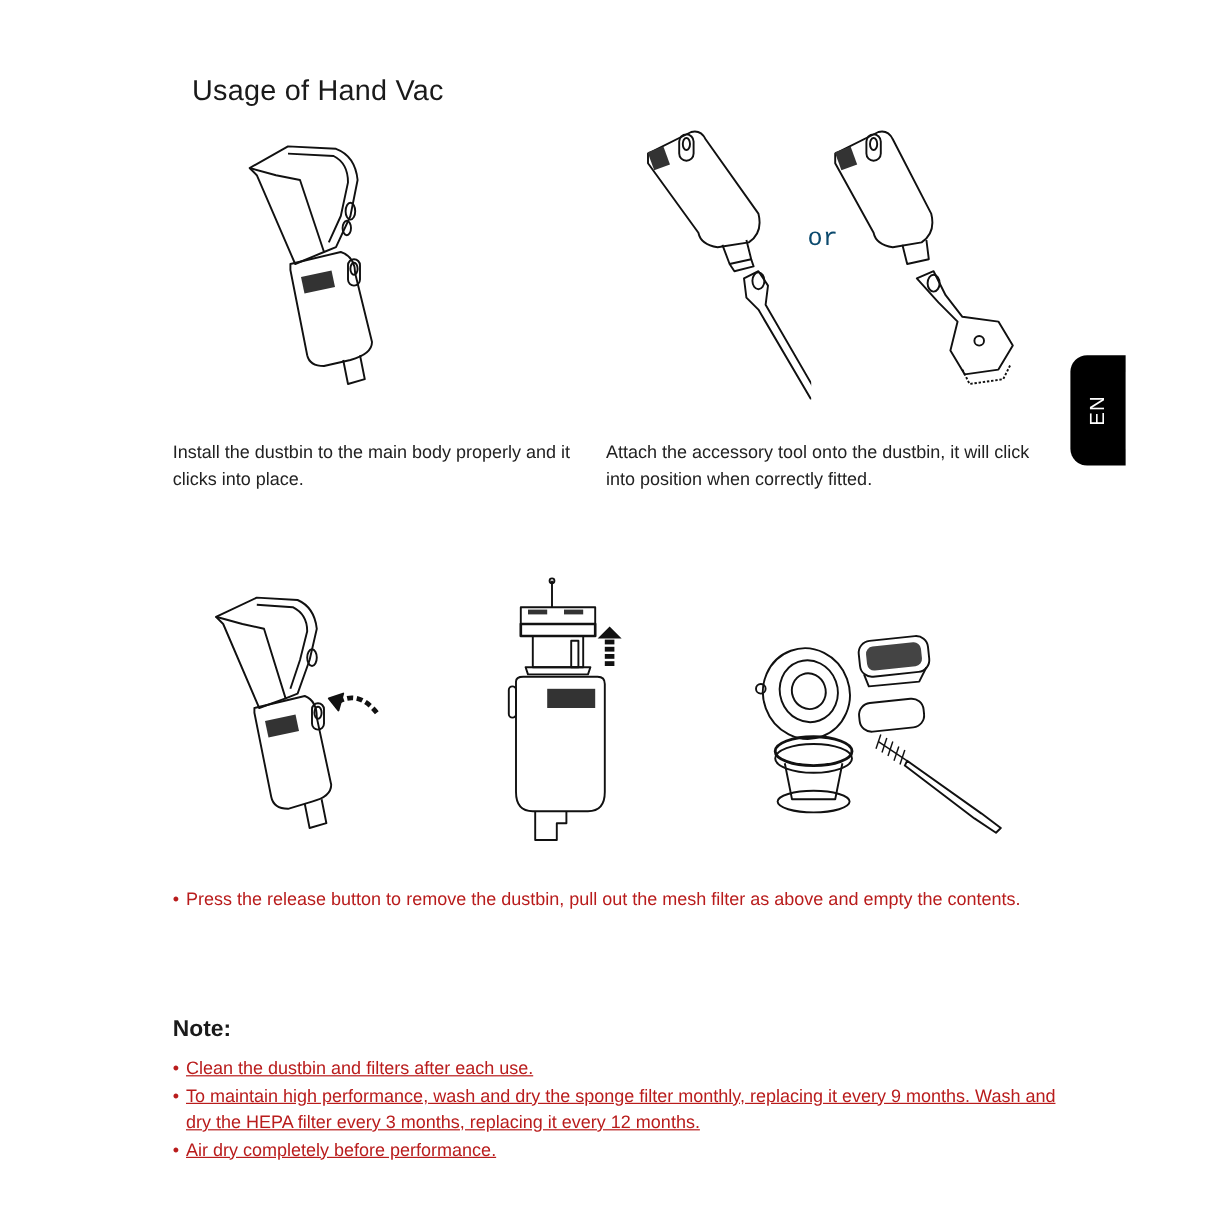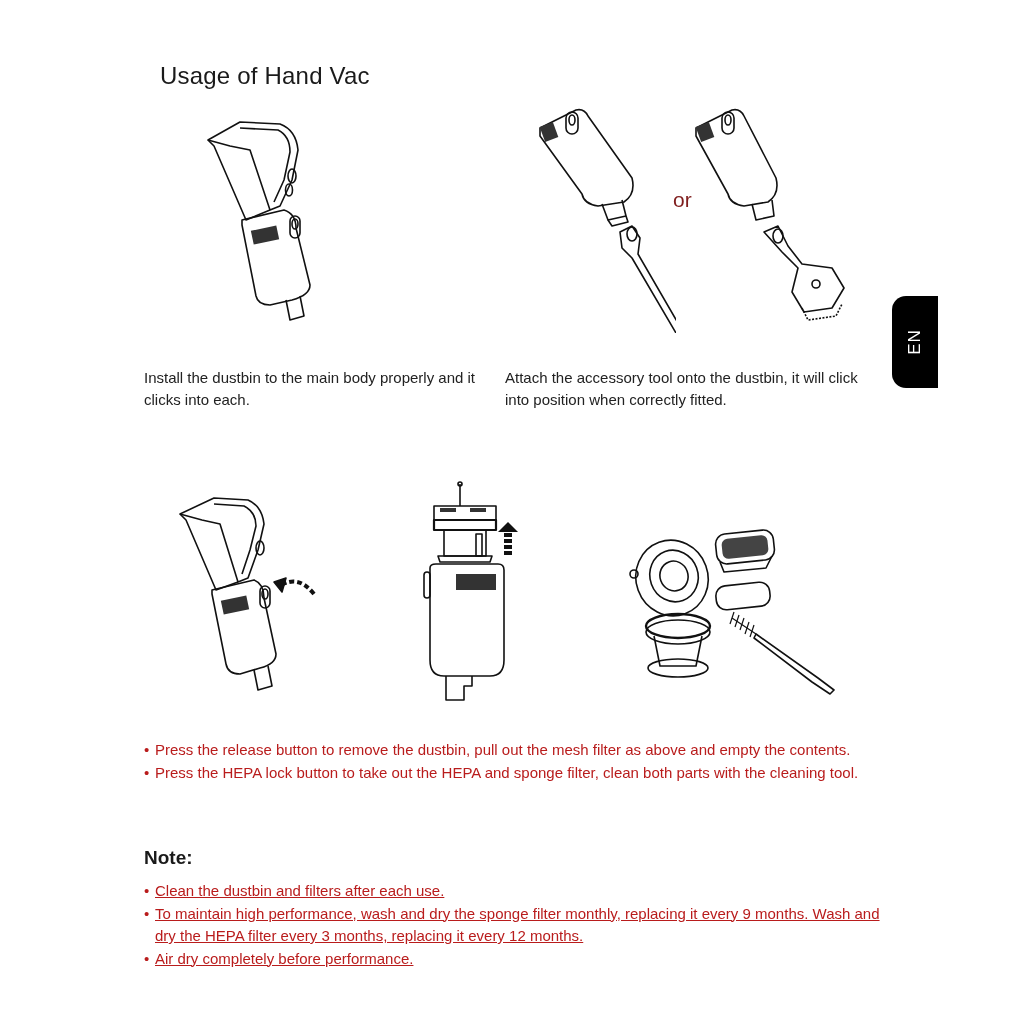--- a/index.html
+++ b/index.html
@@ -5,21 +5,21 @@
   html, body { margin: 0; padding: 0; background: #ffffff; }
   body { width: 1024px; height: 1024px; position: relative; overflow: hidden;
          font-family: "Liberation Sans", sans-serif; color: #1a1a1a; }
   .title { position: absolute; left: 144px; top: 46px; font-size: 24px; font-weight: normal; margin: 16px; letter-spacing: 0.2px; }
   .caption { position: absolute; font-size: 15px; line-height: 22px; margin: 0; color: #222; }
   .cap1 { left: 144px; top: 367px; width: 350px; }
   .cap2 { left: 505px; top: 367px; width: 360px; }
   .en-tab { position: absolute; left: 892px; top: 296px; width: 46px; height: 92px; background: #000;
             border-radius: 14px 0 0 14px; display: flex; align-items: center; justify-content: center; }
   .en-tab span { color: #fff; font-size: 17px; transform: rotate(-90deg); letter-spacing: 1px; }
-  .or-label { position: absolute; left: 673px; top: 188px; font-size: 21px; color: #7f1d1d; }
+  .or-label { position: absolute; left: 673px; top: 188px; font-size: 21px; color: #0c4a6e; font-family: Liberation Mono, monospace; }
   .illus { position: absolute; }
   .illus svg { display: block; }
   ul.bullets { position: absolute; left: 144px; top: 739px; width: 720px; margin: 0; padding: 0; list-style: none;
                font-size: 15px; line-height: 22.5px; color: #b91c1c; }
   ul.bullets li { position: relative; padding-left: 11px; }
   ul.bullets li::before { content: "•"; position: absolute; left: 0; top: 0; }
   .note-title { position: absolute; left: 144px; top: 847px; font-size: 19px; font-weight: bold; margin: 0; }
   ul.notes { top: 880px; width: 740px; text-decoration: underline; }
 </style>
 </head>
@@ -74,21 +74,21 @@
     <ellipse cx="36" cy="12" rx="3" ry="5"></ellipse>
     <path d="M60 96 L64 112 L82 108 L80 92"></path>
 
     <path d="M72 124 L86 118 L96 138 L110 156 L140 160 L152 180 L140 200 L112 204 L100 184 L106 160 L90 144 Z"></path>
     <ellipse cx="86" cy="128" rx="5" ry="7"></ellipse>
     <circle cx="124" cy="176" r="4"></circle>
     <path d="M110 200 L116 212 L144 208 L150 196" stroke-dasharray="2 1.5"></path>
   </svg>
 </div>
 
-<p class="caption cap1">Install the dustbin to the main body properly and it clicks into each.</p>
+<p class="caption cap1">Install the dustbin to the main body properly and it clicks into place.</p>
 <p class="caption cap2">Attach the accessory tool onto the dustbin, it will click into position when correctly fitted.</p>
 
 <div class="illus" style="left:178px; top:494px;">
   <svg width="145" height="205" viewBox="0 0 145 205" fill="none" stroke="#111" stroke-width="1.6" stroke-linejoin="round">
     <path d="M2 20 L36 4 L70 6 Q84 12 86 30 L80 56 L70 84 L60 88 L42 30 L24 26 Z"></path>
     <path d="M36 10 L66 12 Q78 18 78 32 L72 56 L64 80"></path>
     <ellipse cx="82" cy="54" rx="4" ry="7"></ellipse>
     <path d="M2 20 L8 26 L38 96 L60 88"></path>
     <path d="M34 96 L76 86 Q86 90 86 104 L98 160 Q98 170 82 174 L62 180 Q50 180 48 170 L34 100 Z"></path>
     <rect x="44" y="104" width="26" height="14" fill="#333" stroke="none" transform="rotate(-12 57 111)"></rect>
@@ -152,21 +152,20 @@
       <line x1="118" y1="92" x2="114" y2="104"></line>
       <line x1="123" y1="96" x2="119" y2="108"></line>
       <line x1="128" y1="99" x2="124" y2="111"></line>
     </g>
     <path d="M130 108 L192 152 L208 164 L204 168 L186 156 L128 112 Z"></path>
   </svg>
 </div>
 
 <ul class="bullets">
   <li>Press the release button to remove the dustbin, pull out the mesh filter as above and empty the contents.</li>
-  <li>Press the HEPA lock button to take out the HEPA and sponge filter, clean both parts with the cleaning tool.</li>
 </ul>
 
 <h2 class="note-title">Note:</h2>
 <ul class="bullets notes">
   <li>Clean the dustbin and filters after each use.</li>
   <li>To maintain high performance, wash and dry the sponge filter monthly, replacing it every 9 months. Wash and dry the HEPA filter every 3 months, replacing it every 12 months.</li>
   <li>Air dry completely before performance.</li>
 </ul>
 
 </body></html>

